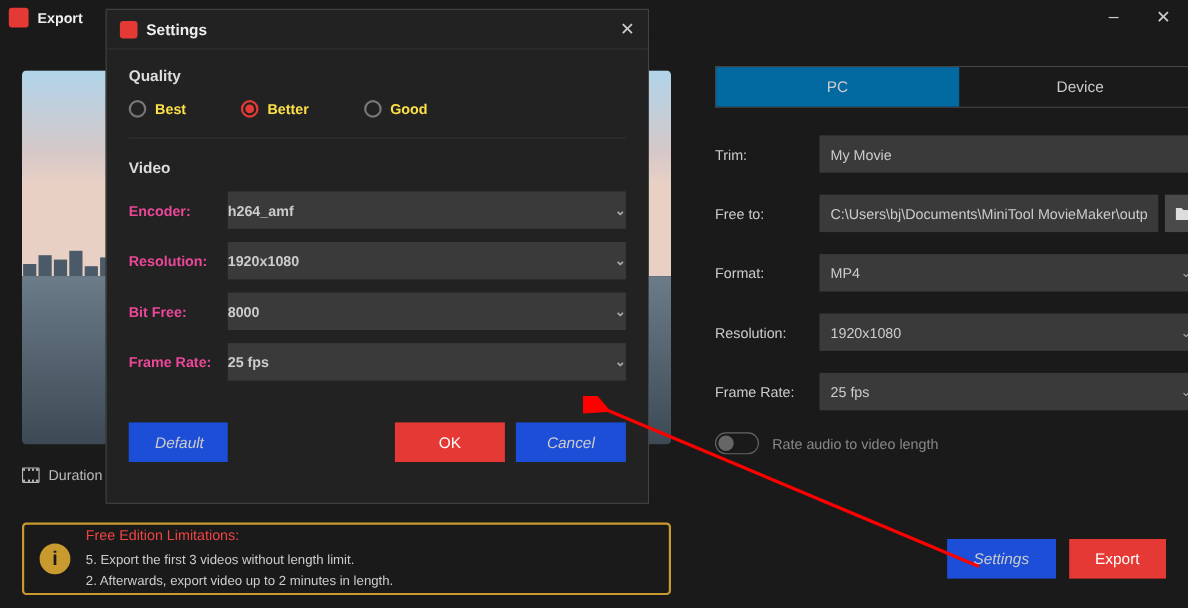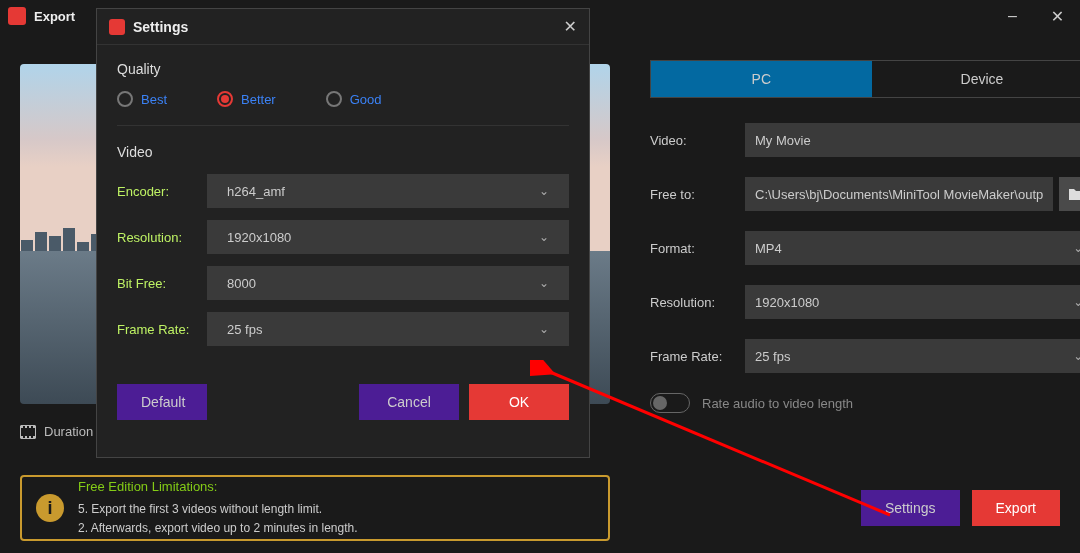--- a/index.html
+++ b/index.html
@@ -35,43 +35,43 @@
 .form-control.nochev { justify-content: flex-start; }
 .folder-btn { width:34px; height:34px; background:#4a4a4a; display:flex; align-items:center; justify-content:center; margin-left:6px; }
 .toggle { width:40px; height:20px; border:1px solid #666; border-radius:10px; position:relative; }
 .toggle-knob { width:14px; height:14px; background:#666; border-radius:50%; position:absolute; left:2px; top:2px; }
 .toggle-label { font-size:13px; color:#888; margin-left:12px; }
 
 .footer { position:absolute; bottom:0; left:0; right:0; height:90px; background:#1a1a1a; display:flex; align-items:center; justify-content:space-between; padding:0 20px; }
 .limit-box { border:2px solid #c99a2e; border-radius:4px; padding:10px 14px; display:flex; align-items:center; gap:14px; width:590px; height:66px; }
 .info-icon { width:28px; height:28px; border-radius:50%; background:#c99a2e; color:#1a1a1a; font-weight:bold; display:flex; align-items:center; justify-content:center; font-size:18px; }
 .limit-text { flex:1; font-size:12px; color:#ccc; line-height:1.6; }
-.limit-title { color:#84cc16; font-size:13px; margin-bottom:2px; }
+.limit-title { color:#ef4444; font-size:13px; margin-bottom:2px; }
 .upgrade-btn { background:#c99a2e; color:#1a1a1a; border:none; padding:8px 14px; font-size:13px; font-weight:500; cursor:pointer; }
 .footer-actions { display:flex; gap:12px; }
 .btn { border:none; padding:10px 24px; font-size:14px; cursor:pointer; }
-.btn-default { background:#4c1d95; color:#ccc; }
+.btn-default { background:#1d4ed8; color:#ccc;font-style:italic; }
 .btn-primary { background:#e53935; color:#fff; }
 
 
 .dialog { position:absolute; left:96px; top:8px; width:494px; height:450px; background:#222; border:1px solid #444; z-index:100; padding:0; }
 .dialog-header { height:36px; display:flex; align-items:center; justify-content:space-between; padding:0 12px; border-bottom:1px solid #333; }
 .dialog-header-left { display:flex; align-items:center; gap:8px; }
 .dialog-title { font-size:14px; font-weight:600; color:#eee; }
 .dialog-close { color:#ccc; font-size:16px; cursor:pointer; }
-.dialog-body { padding:16px 20px; }
+.dialog-body { padding:16px 20px;font-weight:bold; }
 .section-title { font-size:14px; color:#ddd; margin-bottom:14px; }
 .quality-row { display:flex; gap:50px; padding-bottom:18px; border-bottom:1px solid #333; margin-bottom:18px; }
-.radio-option { display:flex; align-items:center; gap:8px; font-size:13px; color:#3b82f6; }
+.radio-option { display:flex; align-items:center; gap:8px; font-size:13px; color:#fde047; }
 .radio-outer { width:16px; height:16px; border:2px solid #777; border-radius:50%; display:flex; align-items:center; justify-content:center; }
 .radio-outer.sel { border-color:#e53935; }
 .radio-inner { width:8px; height:8px; background:#e53935; border-radius:50%; }
 .dlg-row { display:flex; align-items:center; margin-bottom:12px; }
-.dlg-label { width:90px; font-size:13px; color:#bef264; }
-.dlg-control { flex:1; height:34px; background:#3a3a3a; border:none; padding:0 20px; color:#ccc; font-size:13px; display:flex; align-items:center; justify-content:space-between; }
+.dlg-label { width:90px; font-size:13px; color:#ec4899; }
+.dlg-control { flex:1; height:34px; background:#3a3a3a; border:none; padding:0 0; color:#ccc; font-size:13px; display:flex; align-items:center; justify-content:space-between; }
 .dialog-footer { display:flex; gap:10px; padding:10px 20px 0 20px; }
 .dialog-footer .spacer { flex:1; }
 
 .chev { font-size:12px; color:#aaa; }
 
 
 .arrow-svg { position:absolute; pointer-events:none; z-index:200; }
 </style>
 </head>
 <body>
@@ -114,21 +114,21 @@
       <span>Duration</span>
     </div>
   </div>
   <div class="right-panel">
     <div class="tabs">
       <div class="tab active"><span>PC</span></div>
       <div class="tab"><span>Device</span></div>
     </div>
     <div class="form">
       <div class="form-row">
-        <div class="form-label">Video:</div>
+        <div class="form-label">Trim:</div>
         <div class="form-control nochev">
             <span>My Movie</span>
           </div>
       </div>
       <div class="form-row">
         <div class="form-label">Free to:</div>
         <div class="form-control nochev" style="overflow:hidden; white-space:nowrap;">
             <span>C:\Users\bj\Documents\MiniTool MovieMaker\outp</span>
           </div>
         <div class="folder-btn">
@@ -235,22 +235,22 @@
       <div class="dlg-label">Frame Rate:</div>
       <div class="dlg-control">
           <span>25 fps</span>
           <span class="chev">⌄</span>
         </div>
     </div>
   </div>
   <div class="dialog-footer">
     <button class="btn btn-default" style="width:90px"><span>Default</span></button>
     <div class="spacer"></div>
+    <button class="btn btn-primary" style="width:100px"><span>OK</span></button>
     <button class="btn btn-default" style="width:100px"><span>Cancel</span></button>
-    <button class="btn btn-primary" style="width:100px"><span>OK</span></button>
   </div>
 </div>
 
 <svg class="arrow-svg" style="left:530px; top:360px;" width="400" height="170">
   <defs>
       <marker id="ah" markerWidth="14" markerHeight="12" refX="2" refY="6" orient="auto">
         <path d="M12,0 L0,6 L12,12 z" fill="#ff0000"></path>
       </marker>
     </defs>
   <line x1="360" y1="155" x2="20" y2="12" stroke="#ff0000" stroke-width="3" marker-end="url(#ah)"></line>

